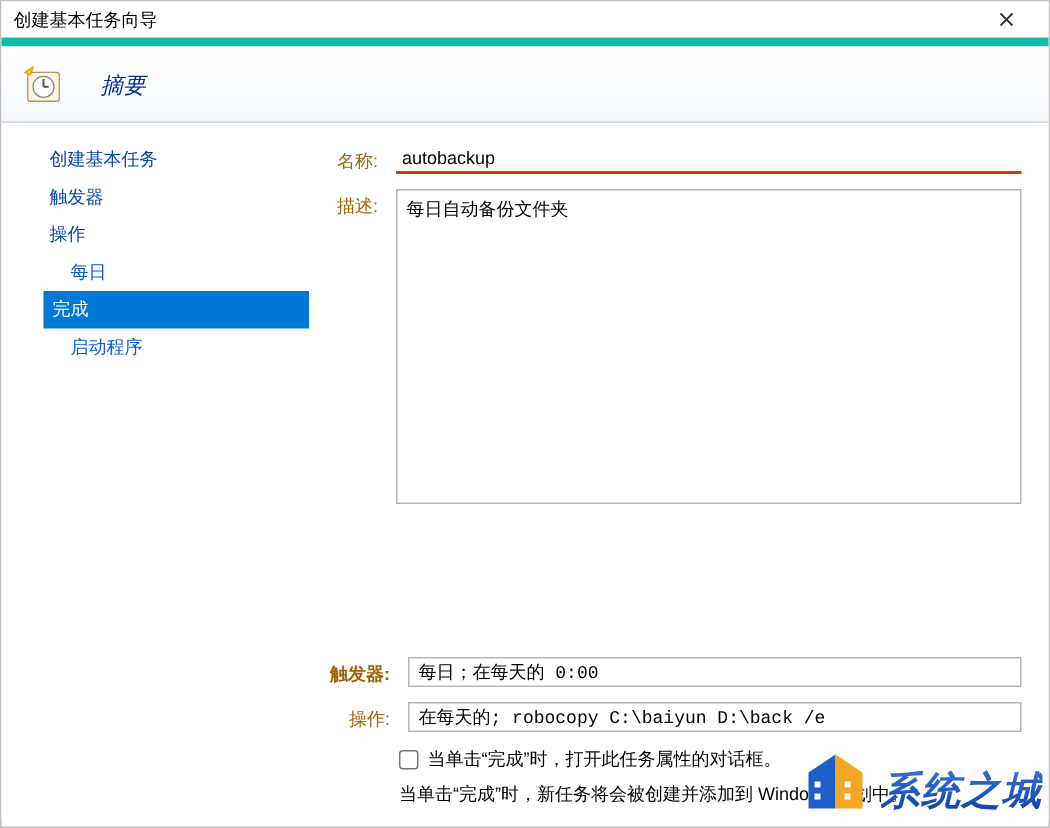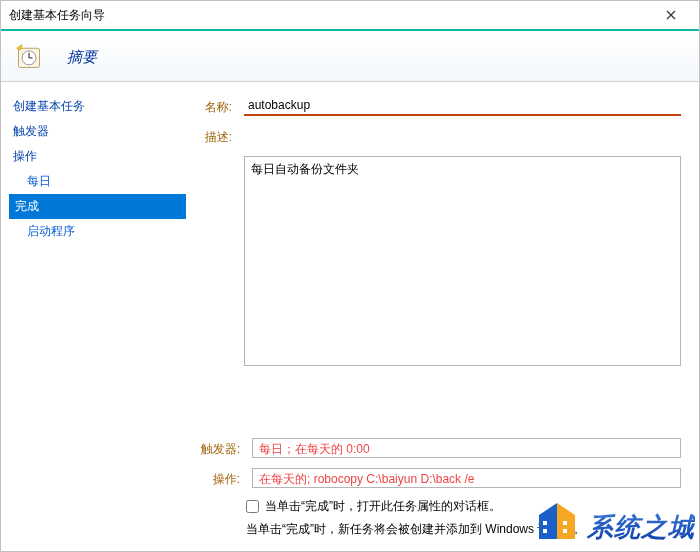--- a/index.html
+++ b/index.html
@@ -15,21 +15,21 @@
     .window {
       width: 700px;
       height: 552px;
       background: #fff;
       border: 1px solid #c0c0c0;
       position: relative;
     }
     .titlebar {
       height: 30px;
       background: #fff;
-      border-bottom: 2px solid #14b8a6;
+      border-bottom: 6px solid #14b8a6;
       display: flex;
       align-items: center;
       padding: 0 8px;
       justify-content: space-between;
     }
     .titlebar-title { font-size: 12px; color: #000; }
     .close-btn {
       width: 40px; height: 28px;
       display: flex; align-items: center; justify-content: center;
       font-size: 14px; color: #333;
@@ -55,20 +55,21 @@
     }
 
     .body-area {
       display: flex;
       height: calc(100% - 30px - 56px);
       background: #fff;
     }
     .sidebar {
       width: 185px;
       padding: 12px 0 0 8px;
+      margin-left: 20px;
     }
     .sidebar-item {
       padding: 4px 4px 4px 4px;
       font-size: 12px;
       color: #0645ad;
       cursor: default;
     }
     .sidebar-item.sub { padding-left: 18px; color: #0a5bd6; }
     .sidebar-item.selected {
       background: #0078d7;
@@ -105,30 +106,29 @@
     .desc-area {
       flex: 1;
       border: 1px solid #b5b5b5;
       height: 210px;
       padding: 4px 6px;
       font-size: 12px;
       font-family: Liberation Mono, monospace;
       resize: none;
       outline: none;
       background: #fff;
-      margin-top: 30px;
     }
     .readonly-field {
       flex: 1;
       border: 1px solid #b5b5b5;
       padding: 2px 6px;
       font-size: 12px;
-      font-family: Liberation Sans, sans-serif;
-      background: #fff;
-      color: #ef4444;
+      font-family: Liberation Mono, monospace;
+      background: #fff;
+      color: #000000;
       height: 20px;
       line-height: 16px;
     }
     .bottom-block {
       position: absolute;
       bottom: 8px;
       left: 10px;
       right: 18px;
     }
     .check-row {
@@ -224,21 +224,21 @@
         <input class="name-input" type="text" value="autobackup" style="">
       </div>
 
       <div class="form-row">
         <div class="form-label">描述:</div>
         <textarea class="desc-area" id="desc-area" style="">每日自动备份文件夹</textarea>
       </div>
 
       <div class="bottom-block">
         <div class="form-row">
-          <div class="form-label" style="width:44px;">触发器:</div>
+          <div class="form-label" style="width:44px;font-weight:bold;">触发器:</div>
           <div class="readonly-field">每日；在每天的 0:00</div>
         </div>
 
         <div class="form-row">
           <div class="form-label" style="width:44px;">操作:</div>
           <div class="readonly-field">在每天的; robocopy C:\baiyun D:\back /e</div>
         </div>
 
         <div class="check-row">
           <input type="checkbox" style="">

